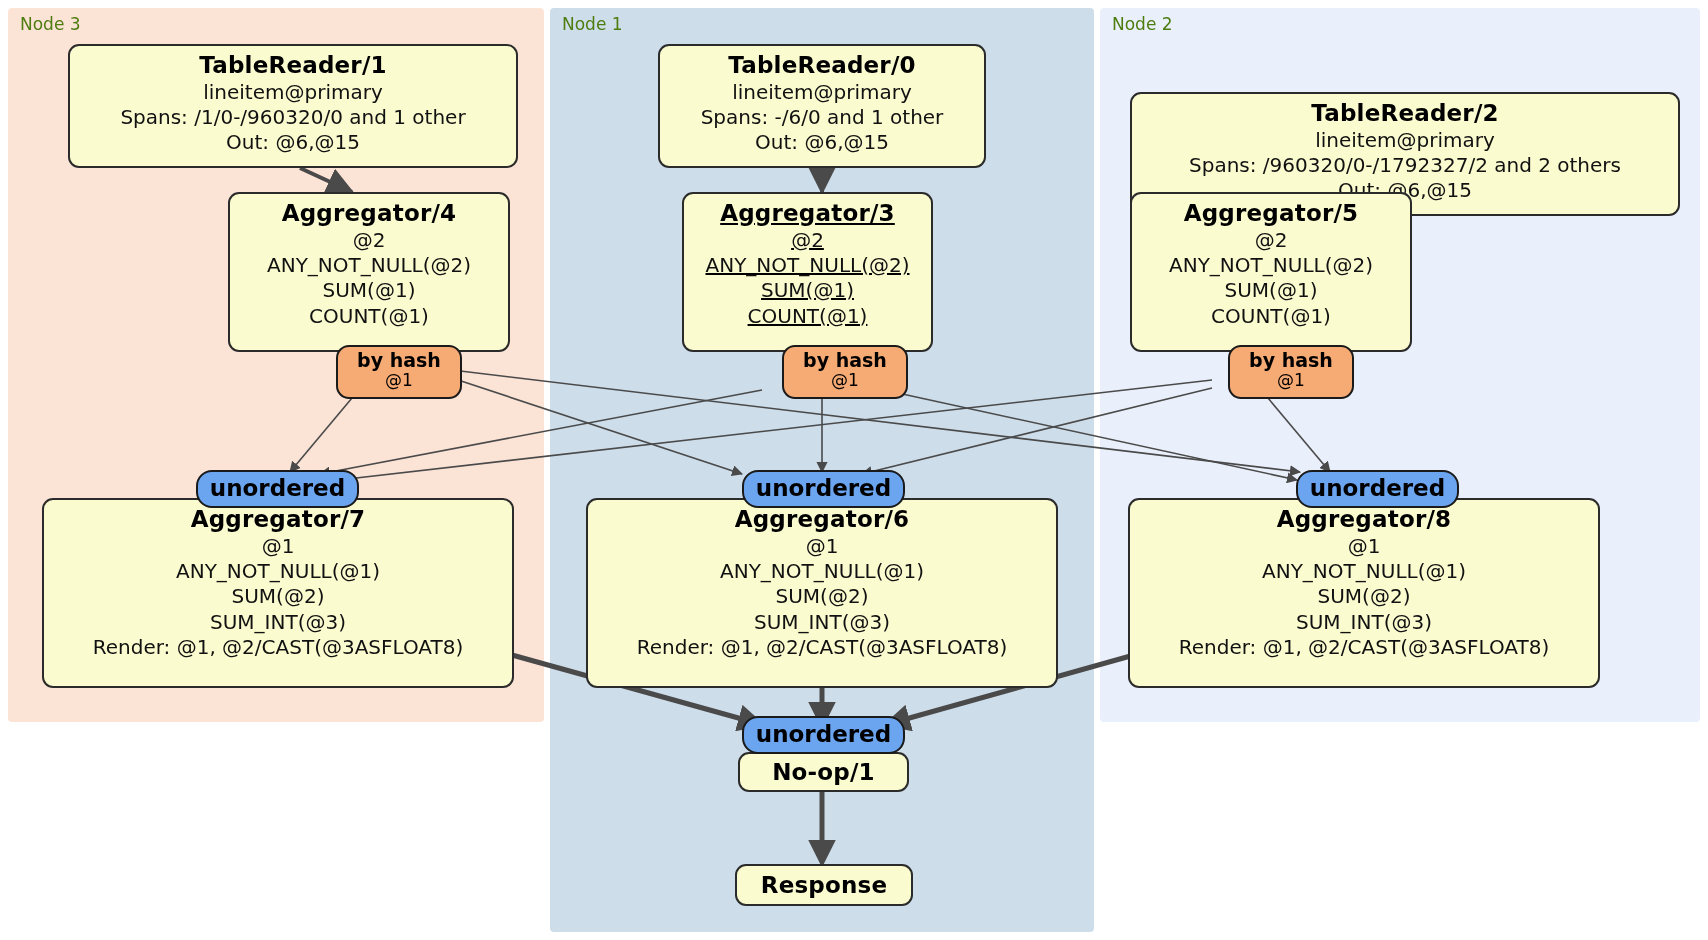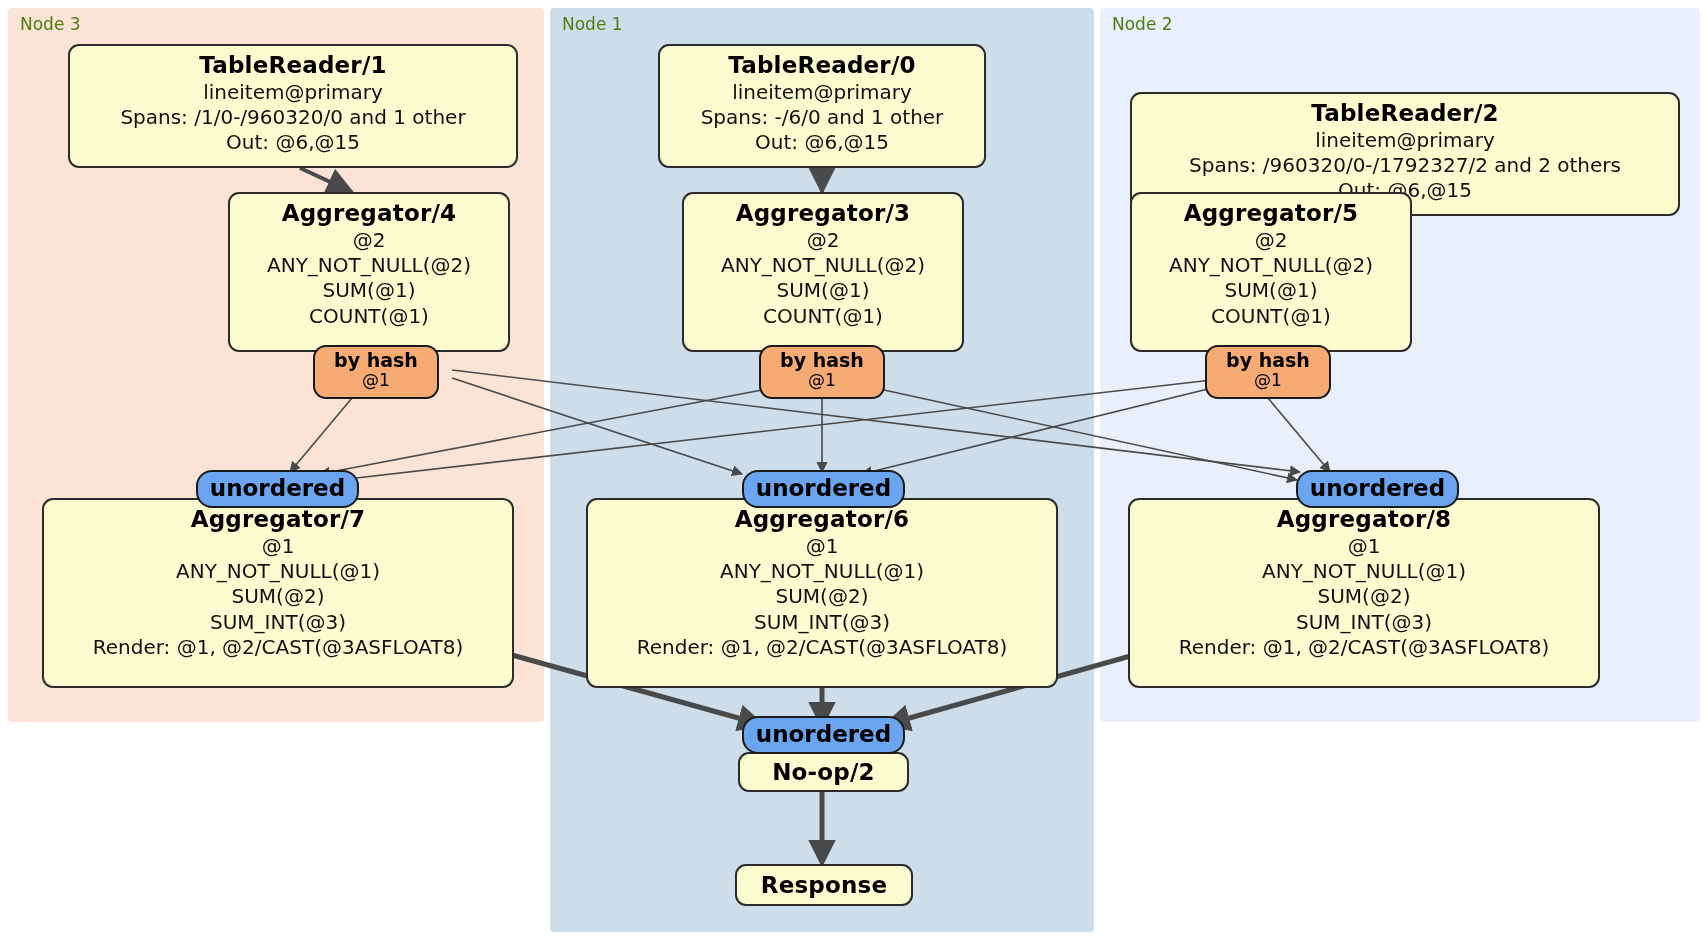--- a/index.html
+++ b/index.html
@@ -73,20 +73,21 @@
     border: 2px solid #1a1a1a;
     box-sizing: border-box;
     text-align: center;
     z-index: 9;
     line-height: 1.12;
   }
   .badge.hash {
     background: #f7ab74;
     border-radius: 13px;
     padding: 3px 0 4px 0;
+    margin-left: 23px;
   }
   .badge.hash .bt {
     font-weight: bold;
     font-size: 19px;
     color: #000;
   }
   .badge.hash .bs {
     font-size: 17px;
     color: #000;
   }
@@ -184,21 +185,21 @@
   </div>
 
   <div class="box" style="left:228px; top:192px; width:282px; height:160px;">
     <div class="title">Aggregator/4</div>
     <div class="ln">@2</div>
     <div class="ln">ANY_NOT_NULL(@2)</div>
     <div class="ln">SUM(@1)</div>
     <div class="ln">COUNT(@1)</div>
   </div>
 
-  <div class="box" style="left:682px; top:192px; width:282px; height:160px;">
+  <div class="box" style="left:682px; top:192px; width:251px; height:160px;text-decoration:underline;">
     <div class="title">Aggregator/3</div>
     <div class="ln">@2</div>
     <div class="ln">ANY_NOT_NULL(@2)</div>
     <div class="ln">SUM(@1)</div>
     <div class="ln">COUNT(@1)</div>
   </div>
 
   <div class="box" style="left:1130px; top:192px; width:282px; height:160px;">
     <div class="title">Aggregator/5</div>
     <div class="ln">@2</div>
@@ -259,20 +260,20 @@
     <div class="ln">SUM(@2)</div>
     <div class="ln">SUM_INT(@3)</div>
     <div class="ln">Render: @1, @2/CAST(@3ASFLOAT8)</div>
   </div>
 
   <div class="badge unordered" style="left:742px; top:716px; width:163px; height:38px;">
     <div class="bt">unordered</div>
   </div>
 
   <div class="box small" style="left:738px; top:752px; width:171px; height:40px;">
-    <div class="title">No-op/2</div>
+    <div class="title">No-op/1</div>
   </div>
 
   <div class="box small" style="left:735px; top:864px; width:178px; height:42px;">
     <div class="title">Response</div>
   </div>
 
 </div>
 
 </body></html>

